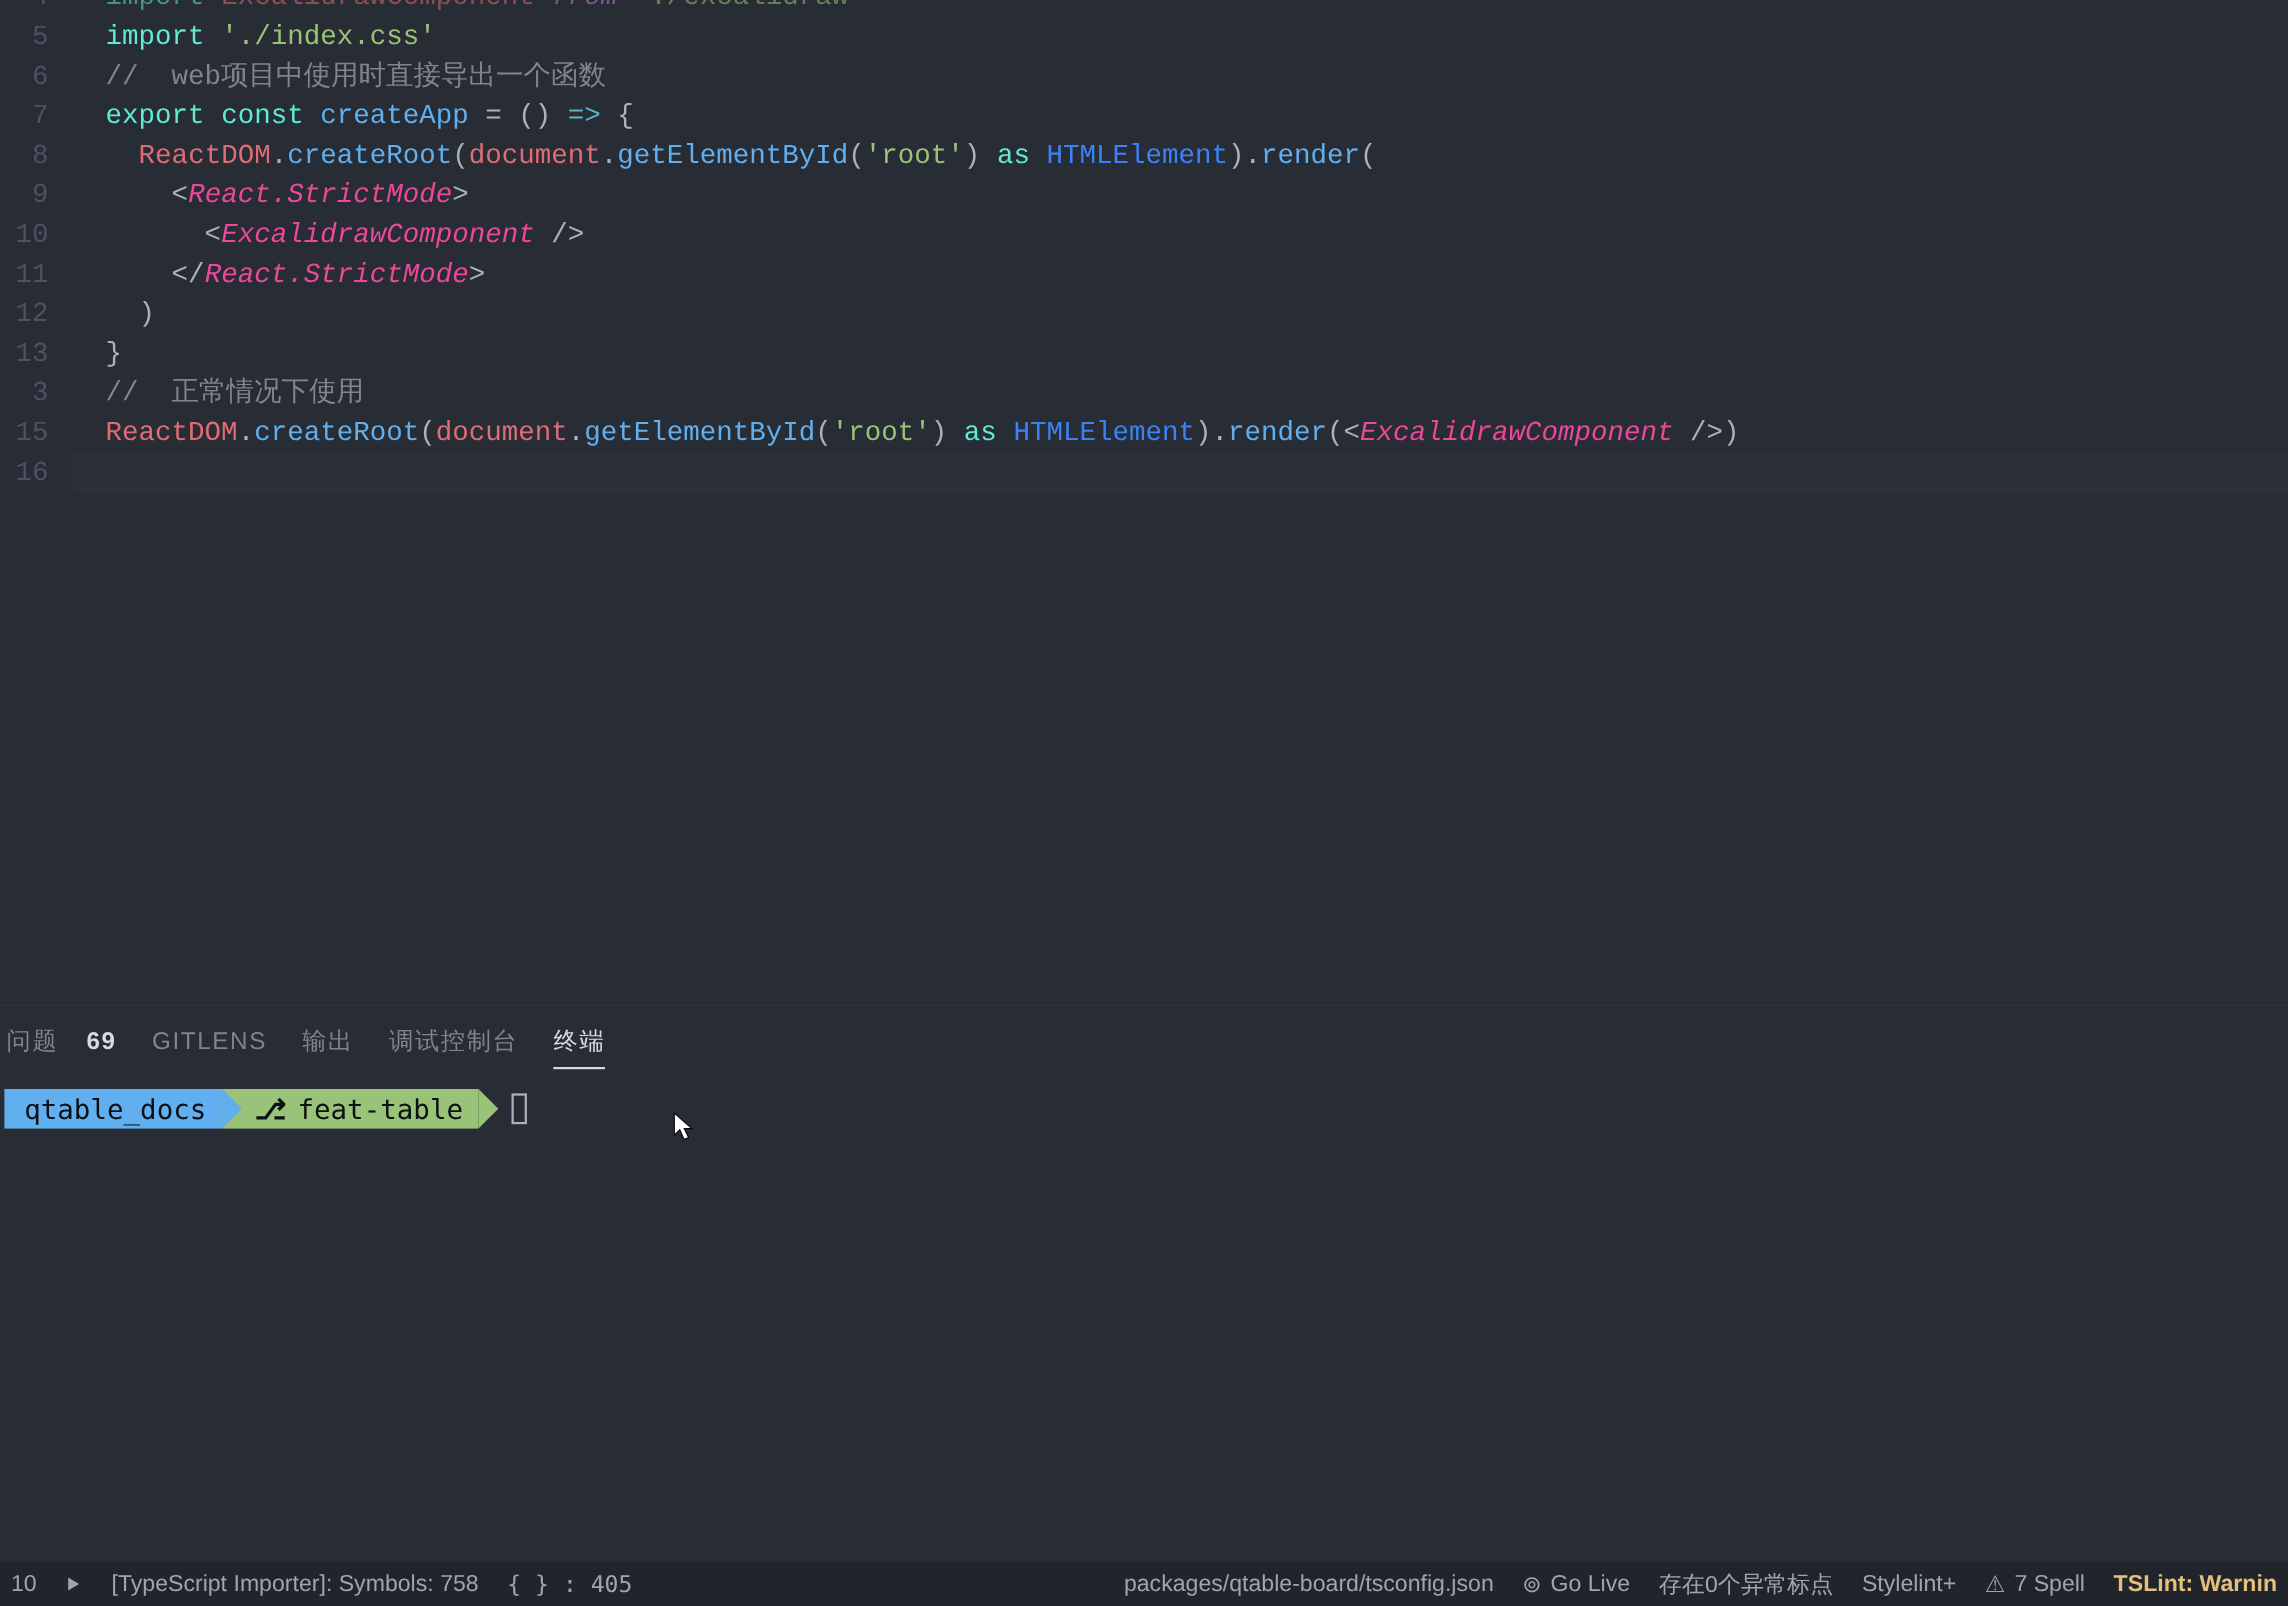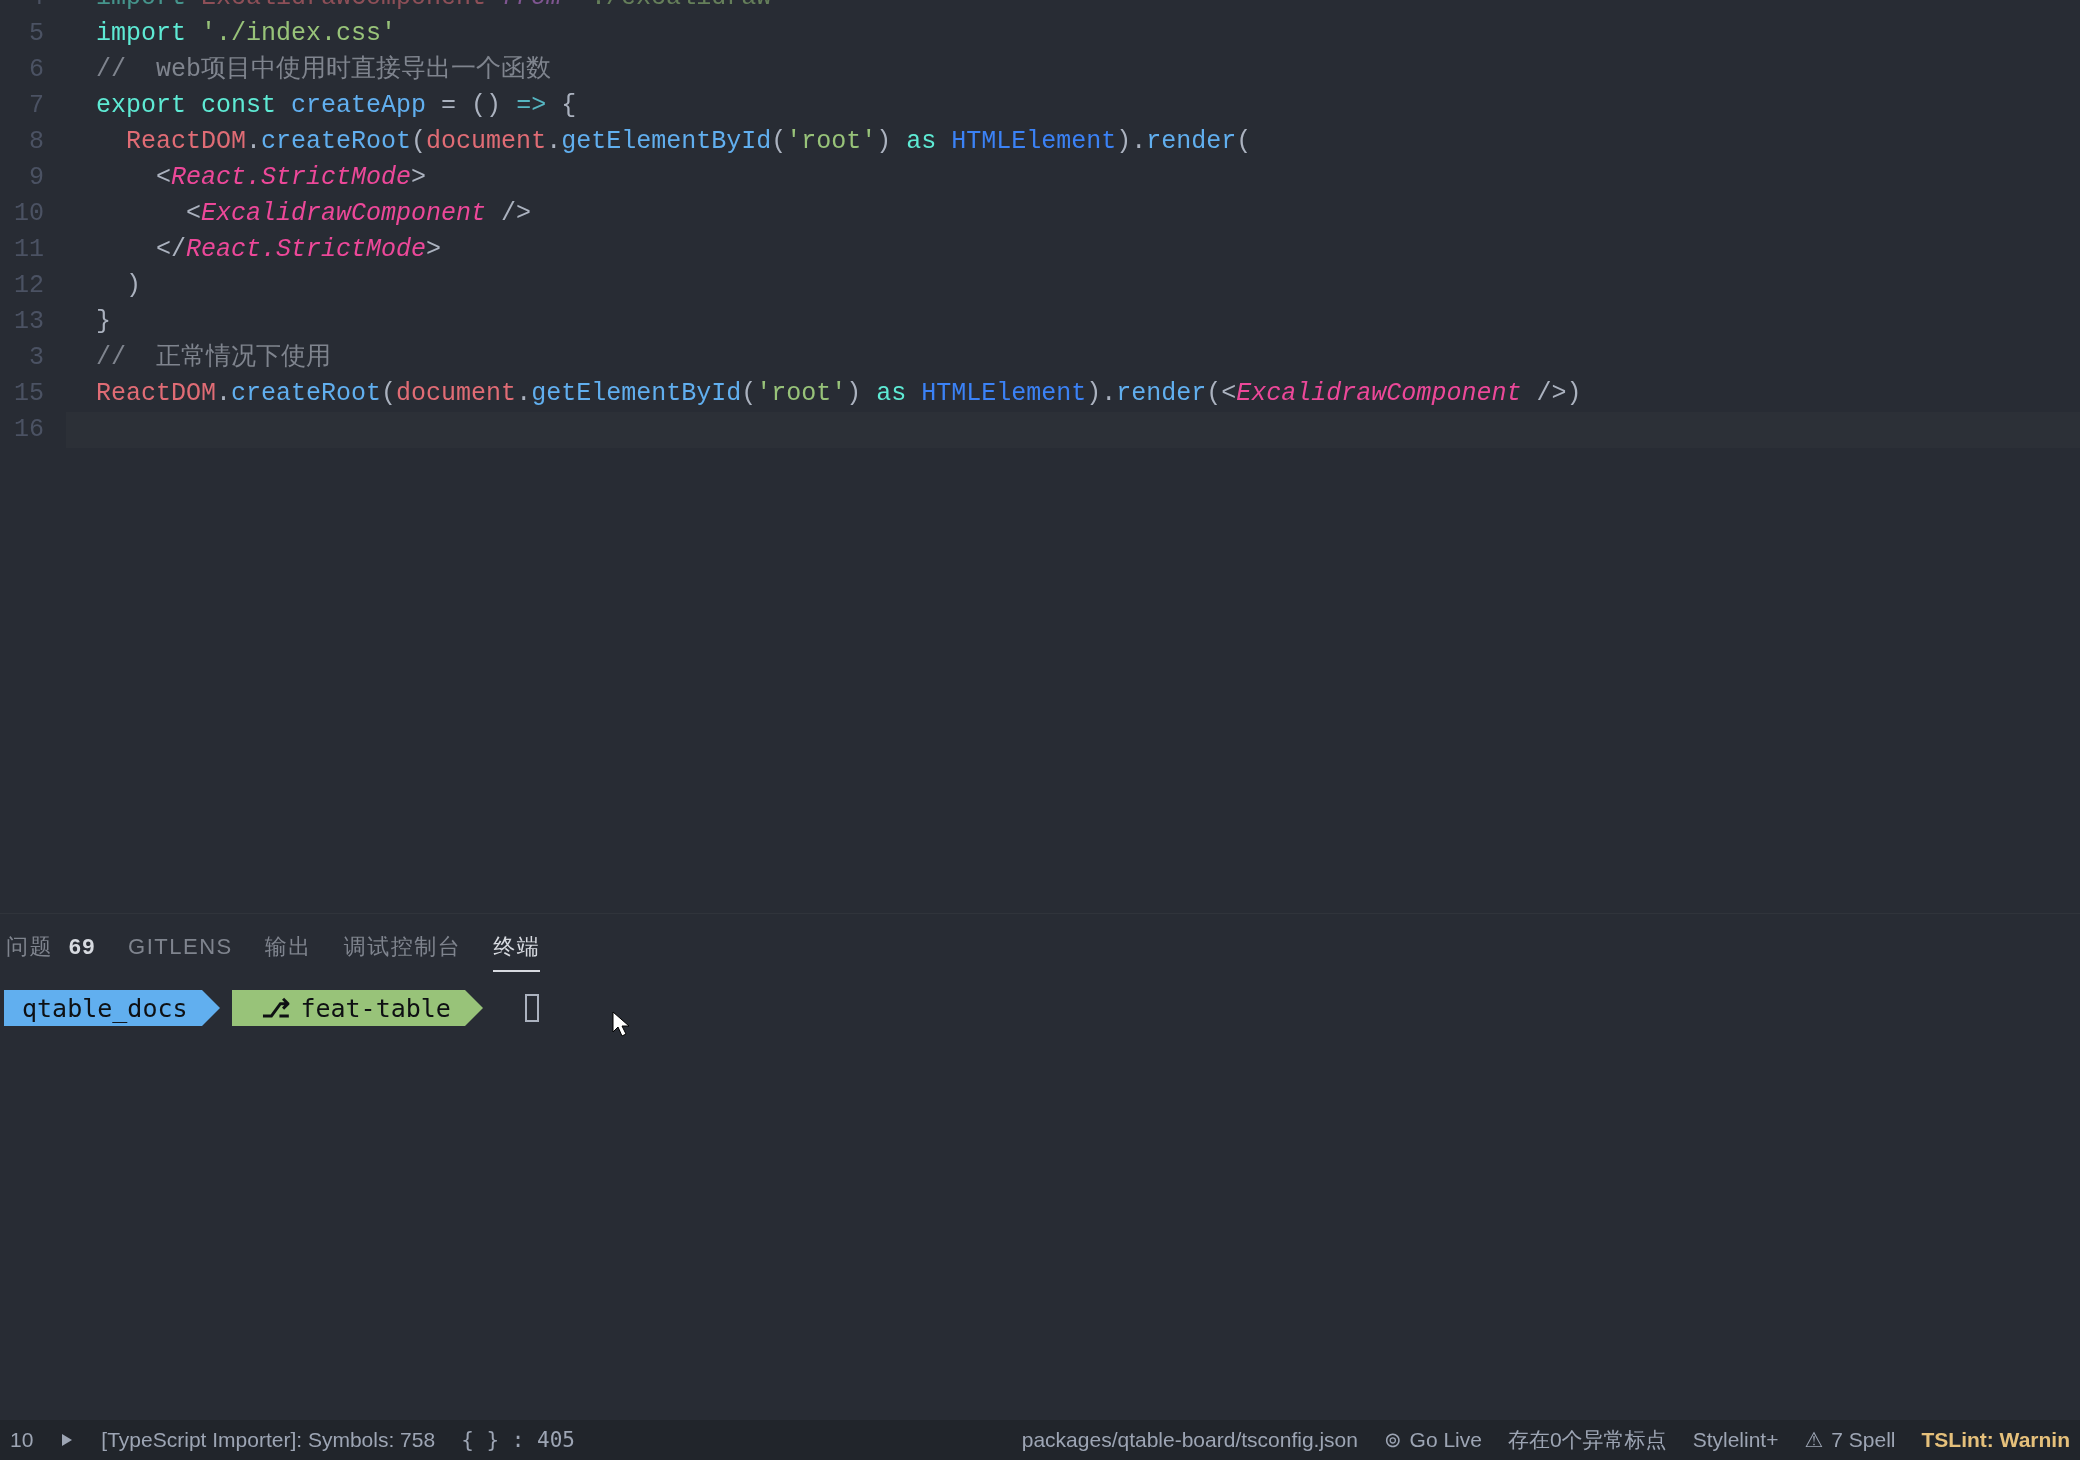--- a/index.html
+++ b/index.html
@@ -94,35 +94,34 @@
   .panel-tab.active::after {
     content: "";
     position: absolute;
     left: 0;
     right: 0;
     bottom: -2px;
     height: 2px;
     background: #d7dae0;
   }
   .panel-tab .badge {
-    margin-left: 8px;
+    margin-left: 18px;
     color: #d7dae0;
     font-weight: 600;
   }
   .terminal {
     flex: 1;
     padding: 8px 4px;
     font-family: "Menlo", "Consolas", monospace;
     font-size: 25px;
   }
   .prompt {
     display: flex;
     align-items: center;
     height: 36px;
-    gap: 30px;
   }
   .seg {
     display: inline-flex;
     align-items: center;
     height: 36px;
     padding: 0 14px 0 18px;
     color: #0e1013;
     position: relative;
   }
   .seg::after {

